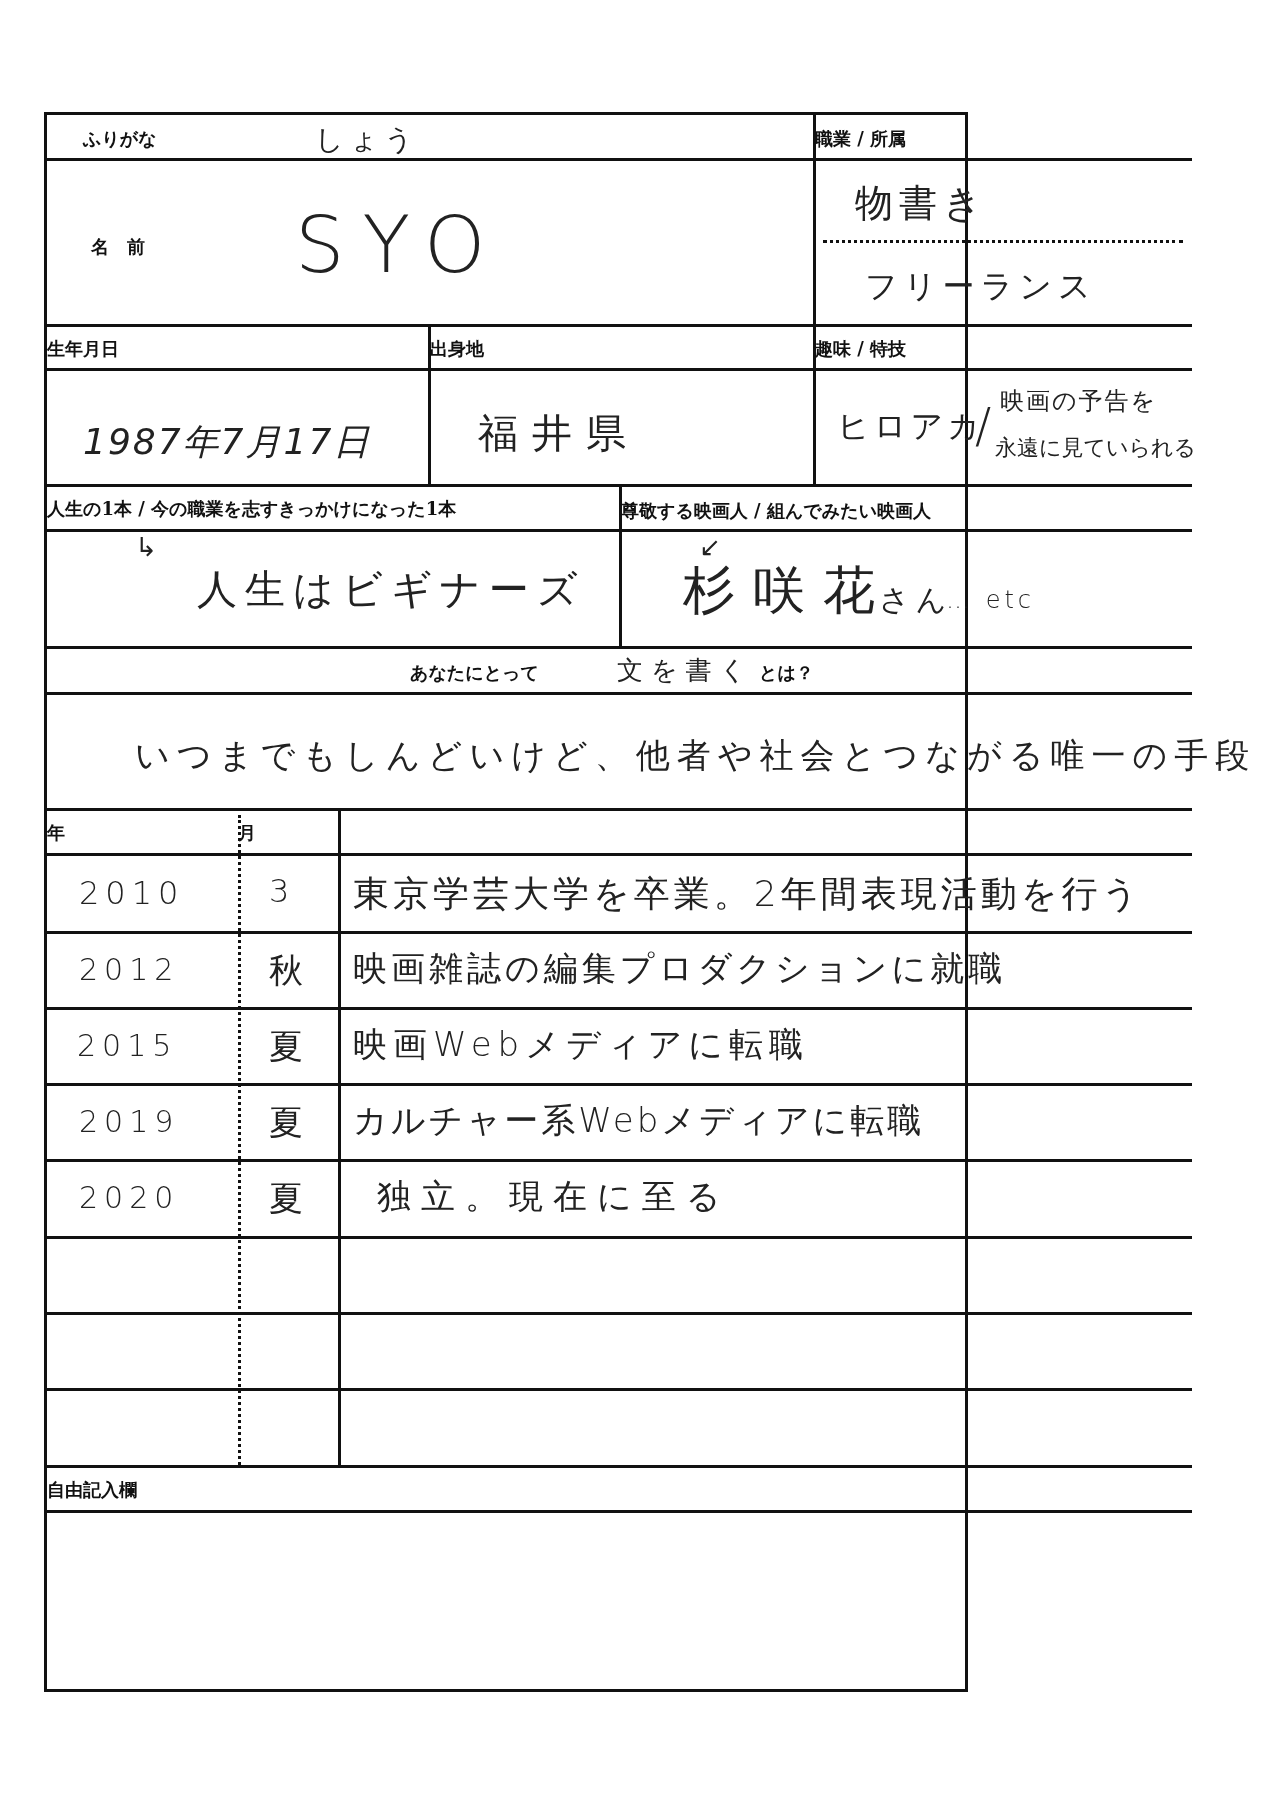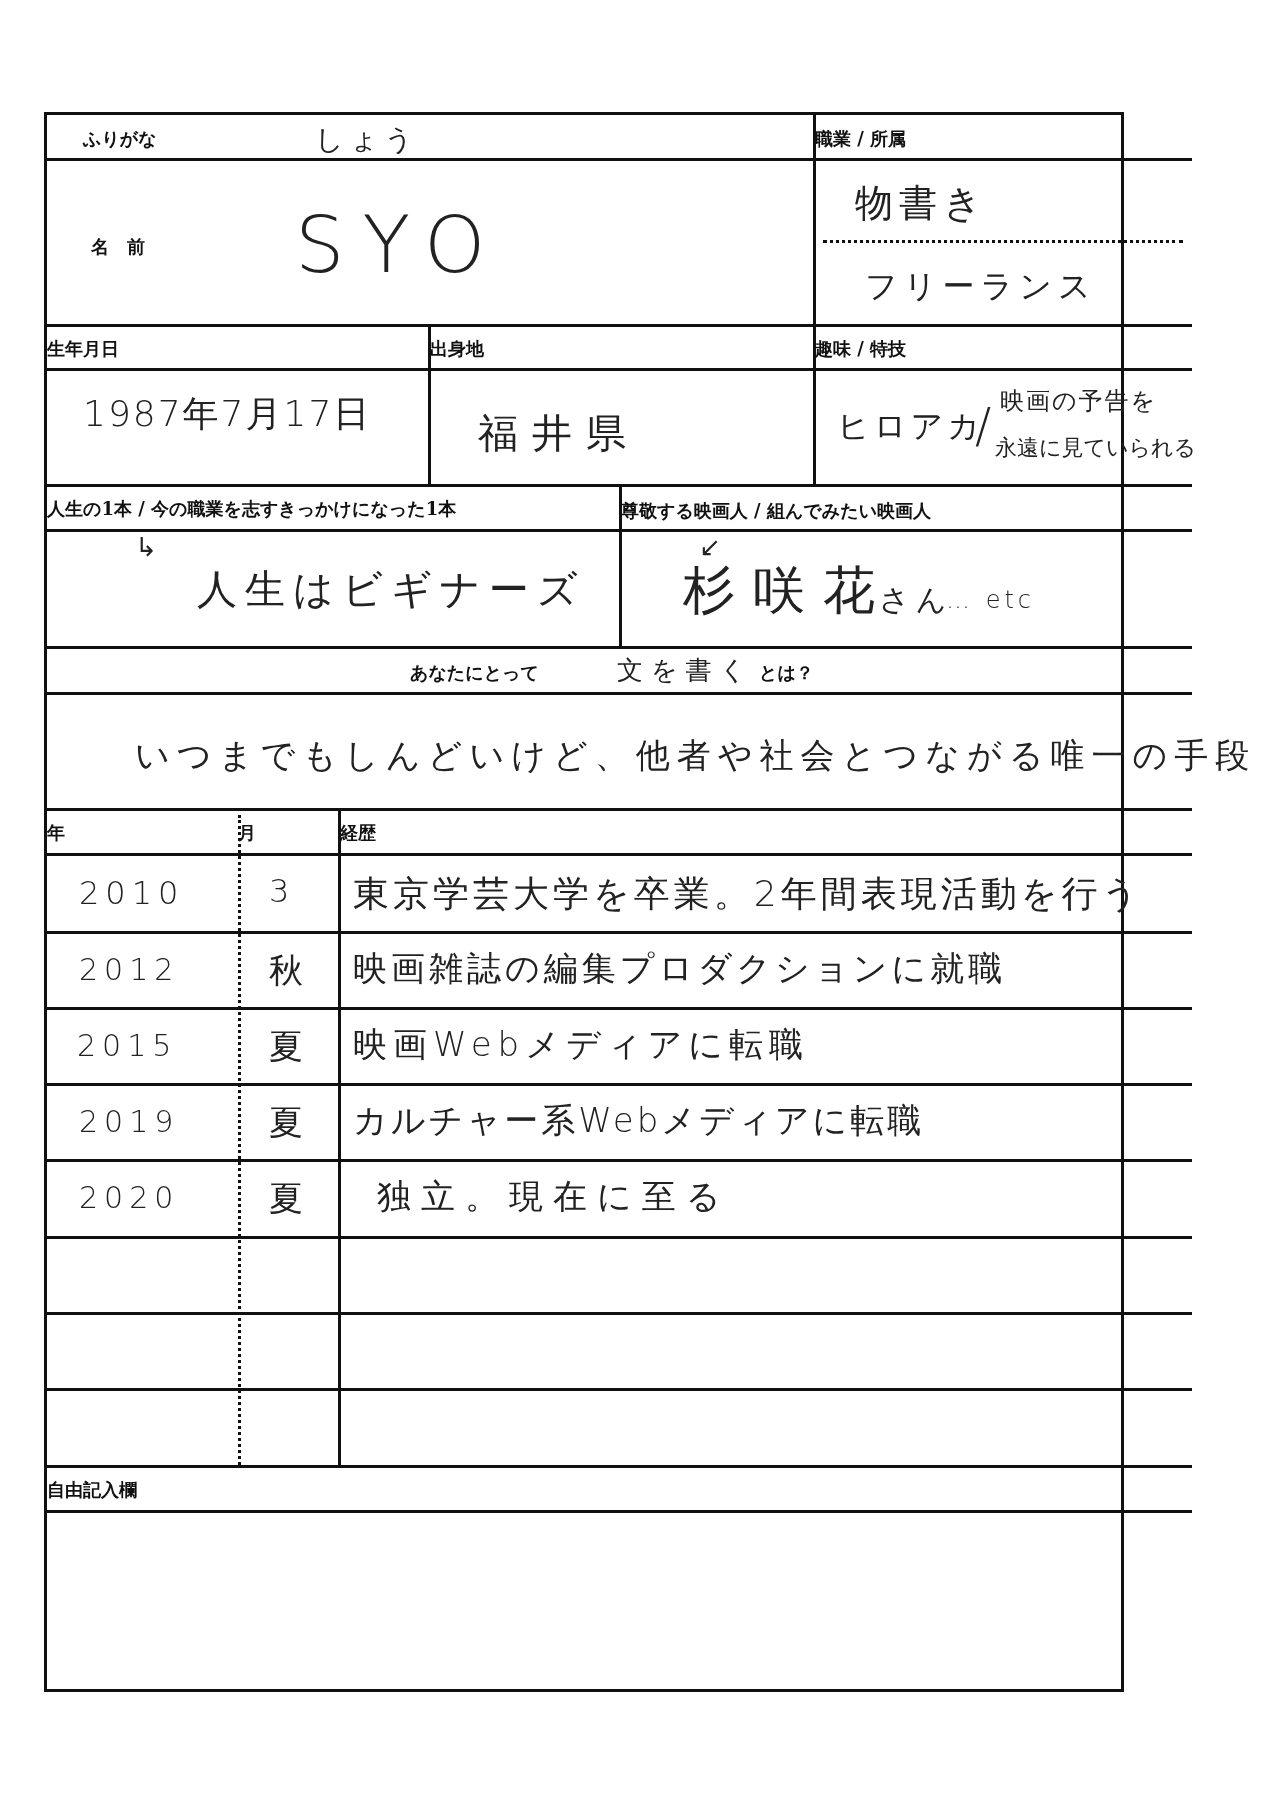--- a/index.html
+++ b/index.html
@@ -1,18 +1,18 @@
 <!DOCTYPE html>
 <html><head>
 <meta charset="utf-8">
 <style>
   html, body { margin: 0; padding: 0; background: #ffffff; }
   body { width: 1280px; height: 1811px; position: relative; overflow: hidden;
          font-family: "DejaVu Serif", "Liberation Serif", serif; color: #111; }
-  .sheet { position: absolute; left: 44px; top: 112px; width: 1080px; height: 1580px;
+  .sheet { position: absolute; left: 44px; top: 112px; width: 924px; height: 1580px;
            border: 3px solid #111; box-sizing: border-box; }
   .cell { position: absolute; box-sizing: border-box; }
   .hline { position: absolute; height: 0; border-top: 3px solid #111; }
   .vline { position: absolute; width: 0; border-left: 3px solid #111; }
   .vdots { position: absolute; width: 0; border-left: 3px dotted #111; }
   .hdots { position: absolute; height: 0; border-top: 3px dotted #111; }
   .label { font-family: "DejaVu Serif", "Liberation Serif", serif; font-weight: bold;
            font-size: 18px; position: absolute; white-space: nowrap; }
   .hand { font-family: "DejaVu Sans", "Liberation Sans", sans-serif; font-weight: 300;
           position: absolute; white-space: nowrap; color: #222; letter-spacing: 6px; }
@@ -50,21 +50,21 @@
     <span class="label center" style="top:10px;">出身地</span>
   </div>
   <div class="cell" style="left:0;top:212px;width:383px;height:42px;">
     <span class="label center" style="top:10px;">生年月日</span>
   </div>
   <div class="cell" style="left:768px;top:212px;width:374px;height:42px;">
     <span class="label center" style="top:10px;">趣味 / 特技</span>
   </div>
   <div class="hline" style="left:0;top:253px;width:1145px;"></div>
 
-  <div class="cell" style="left:0;top:240px;width:383px;height:114px;">
+  <div class="cell" style="left:0;top:268px;width:383px;height:114px;font-style:italic;">
     <span class="hand" style="left:36px;top:35px;font-size:36px;letter-spacing:2px;">1987年7月17日</span>
   </div>
   <div class="cell" style="left:383px;top:256px;width:383px;height:114px;">
     <span class="hand" style="left:48px;top:35px;font-size:40px;letter-spacing:14px;">福井県</span>
   </div>
   <div class="cell" style="left:768px;top:256px;width:374px;height:114px;">
     <span class="hand" style="left:22px;top:34px;font-size:32px;letter-spacing:4px;">ヒロアカ</span>
     <span class="hand" style="left:160px;top:26px;font-size:48px;">/</span>
     <span class="hand" style="left:185px;top:14px;font-size:24px;letter-spacing:2px;">映画の予告を</span>
     <span class="hand" style="left:180px;top:62px;font-size:22px;letter-spacing:0;">永遠に見ていられる</span>
@@ -104,23 +104,20 @@
   <div class="cell" style="left:0;top:580px;width:1142px;height:113px;">
     <span class="hand" style="left:88px;top:38px;font-size:34px;letter-spacing:7px;">いつまでもしんどいけど、他者や社会とつながる唯一の手段</span>
   </div>
   <div class="hline" style="left:0;top:693px;width:1145px;"></div>
 
   <div class="cell" style="left:0;top:696px;width:191px;height:42px;">
     <span class="label center" style="top:10px;">年</span>
   </div>
   <div class="cell" style="left:191px;top:696px;width:100px;height:42px;">
     <span class="label center" style="top:10px;">月</span>
-  </div>
-  <div class="cell" style="left:293px;top:696px;width:849px;height:42px;">
-    <span class="label center" style="top:10px;">経歴</span>
   </div>
   <div class="hline" style="left:0;top:738px;width:1145px;"></div>
 
   <div class="cell" style="left:0;top:741px;width:1142px;height:75px;">
     <span class="hand" style="left:32px;top:18px;font-size:32px;width:150px;">2010</span>
     <span class="hand" style="left:222px;top:16px;font-size:32px;">3</span>
     <span class="hand" style="left:306px;top:14px;font-size:36px;letter-spacing:4px;">東京学芸大学を卒業。2年間表現活動を行う</span>
   </div>
   <div class="hline" style="left:0;top:816px;width:1145px;"></div>
 

